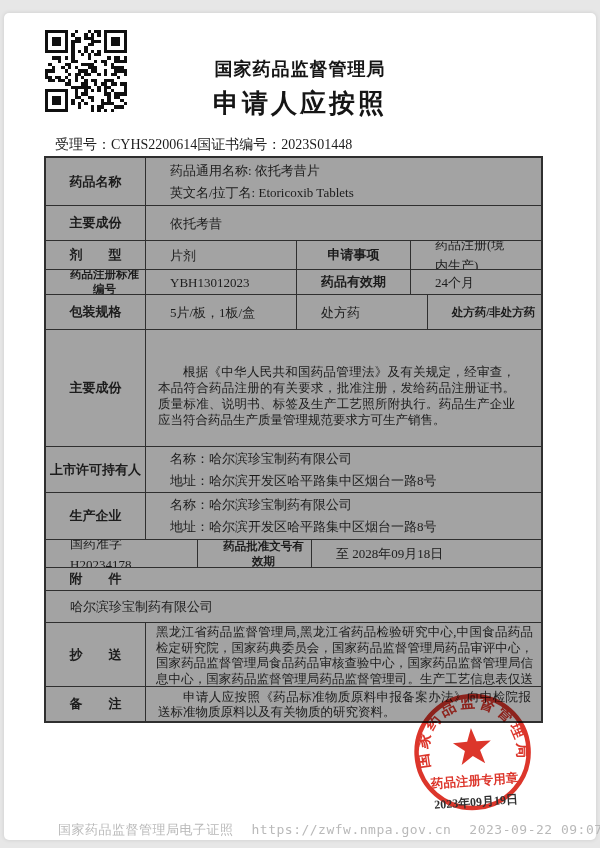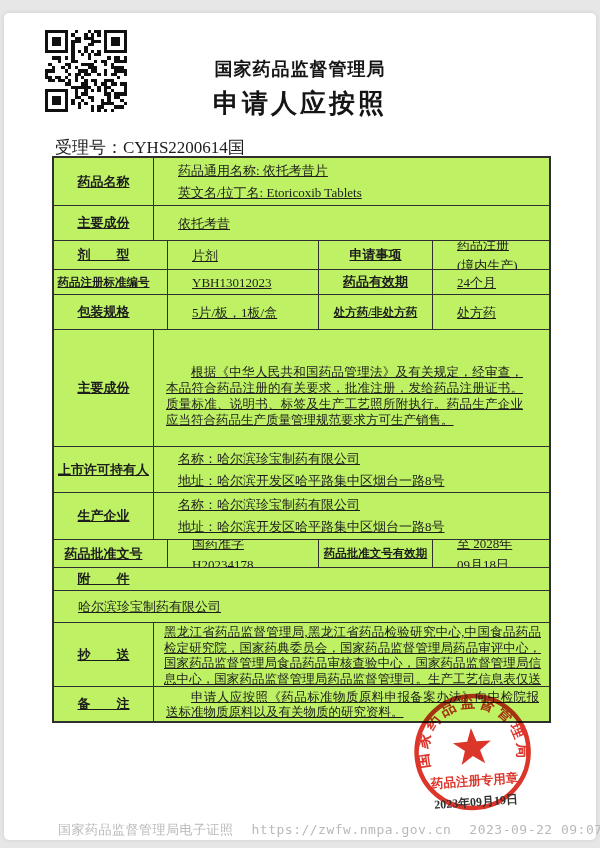--- a/index.html
+++ b/index.html
@@ -25,40 +25,39 @@
     font-family:"Liberation Sans","DejaVu Sans",sans-serif;
     font-weight:700;font-size:18px;letter-spacing:1px;color:#151515;
   }
   .cert-title{
     position:absolute;left:0;top:86px;width:600px;text-align:center;
     font-size:26px;font-weight:700;letter-spacing:3px;color:#151515;
   }
   .meta{
     position:absolute;left:55px;right:55px;top:136px;height:18px;
     display:flex;justify-content:flex-start;
-    font-size:17px;white-space:nowrap;flex-direction:column;
+    font-size:14px;white-space:nowrap;
   }
 
   
   .tbl{
-    position:absolute;left:52px;top:156px;width:499px;
+    position:absolute;left:44px;top:156px;width:499px;
     border:2px solid #2f2f2f;box-sizing:border-box;
-    background:#bef264;
-    text-decoration:underline;
+    background:#a3a3a3;
   }
   .tr{display:flex;box-sizing:border-box;}
   .tr + .tr{border-top:1.5px solid #2f2f2f;}
   .td{box-sizing:border-box;min-width:0;overflow:hidden;}
   .td + .td{border-left:1.5px solid #2f2f2f;}
   .lbl{
     width:99px;flex:none;display:flex;align-items:center;justify-content:center;
     font-weight:700;font-size:13px;text-align:center;padding:0 2px;
   }
-  .lbl.sm{font-size:11.5px;}
-  .c2{width:151px;flex:none;margin-left:14px;}
+  .lbl.sm{font-size:11.5px;padding-left:20px;}
+  .c2{width:151px;flex:none;}
   .c3{width:114px;flex:none;}
   .c4{flex:1;}
   .val{
     display:flex;flex-direction:column;justify-content:center;
     font-size:13px;padding:0 24px;line-height:21px;
   }
   .val.grow{flex:1;}
   .lines{line-height:22px;}
   .para{display:block;font-size:12.5px;text-align:justify;}
   .para-approval{padding:34px 26px 0 12px;line-height:16px;text-indent:2em;}
@@ -413,22 +412,22 @@
     <div class="tr" style="height:25px">
       <div class="td lbl sm">药品注册标准编号</div>
       <div class="td val c2">YBH13012023</div>
       <div class="td lbl c3">药品有效期</div>
       <div class="td val c4">24个月</div>
     </div>
 
     <div class="tr" style="height:35px">
       <div class="td lbl">包装规格</div>
       <div class="td val c2">5片/板，1板/盒</div>
+      <div class="td val c4">处方药</div>
       <div class="td lbl c3 sm">处方药/非处方药</div>
-      <div class="td val c4">处方药</div>
     </div>
 
     <div class="tr" style="height:117px">
       <div class="td lbl">主要成份</div>
       <div class="td c4 para para-approval">根据《中华人民共和国药品管理法》及有关规定，经审查，本品符合药品注册的有关要求，批准注册，发给药品注册证书。质量标准、说明书、标签及生产工艺照所附执行。药品生产企业应当符合药品生产质量管理规范要求方可生产销售。</div>
     </div>
 
     <div class="tr" style="height:46px">
       <div class="td lbl">上市许可持有人</div>
       <div class="td val grow lines">
@@ -439,21 +438,20 @@
 
     <div class="tr" style="height:47px">
       <div class="td lbl">生产企业</div>
       <div class="td val grow lines">
         <div>名称：哈尔滨珍宝制药有限公司</div>
         <div>地址：哈尔滨开发区哈平路集中区烟台一路8号</div>
       </div>
     </div>
 
     <div class="tr" style="height:28px">
-      <div class="td lbl">药品批准文号</div>
       <div class="td val c2">国药准字H20234178</div>
       <div class="td lbl c3 sm">药品批准文号有效期</div>
       <div class="td val c4">至 2028年09月18日</div>
     </div>
 
     <div class="tr" style="height:23px">
       <div class="td lbl">附　　件</div>
     </div>
 
     <div class="tr" style="height:32px">

